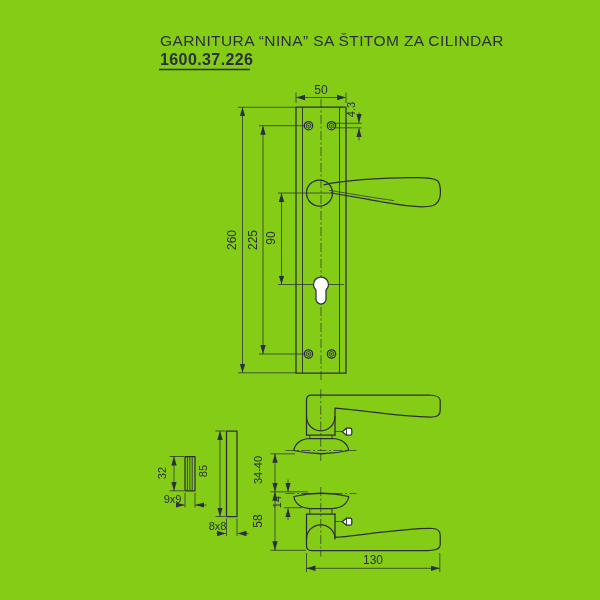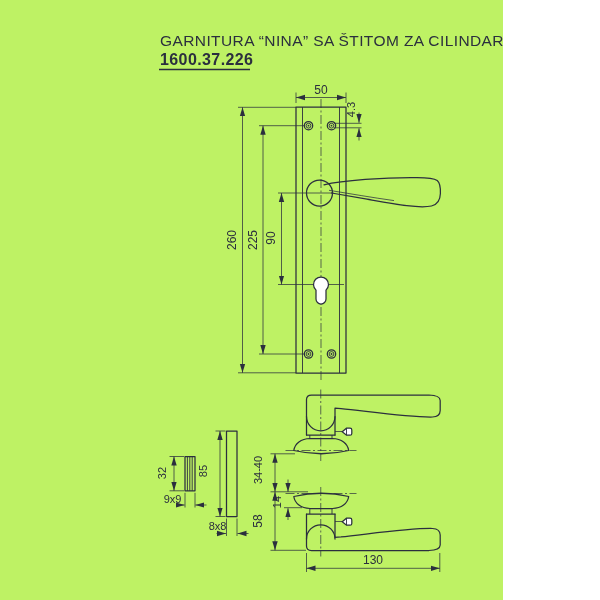--- a/index.html
+++ b/index.html
@@ -1,16 +1,16 @@
 <!DOCTYPE html>
 <html><head>
 <meta charset="utf-8">
 <style>
   html,body{margin:0;padding:0;background:#fff;}
-  #canvas{position:relative;width:503px;height:600px;background:#bef264;overflow:hidden;
+  #canvas{position:relative;width:600px;height:600px;background:#84cc16;overflow:hidden;
           font-family:"Liberation Sans", sans-serif;}
   svg{position:absolute;left:0;top:0;}
   svg text{fill:#2b2f3e;font-family:"Liberation Sans", sans-serif;}
   .t-title{font-size:15.5px;letter-spacing:.4px;}
   .t-code{font-size:16px;font-weight:bold;letter-spacing:.4px;}
   .t-dim{font-size:12px;}
   .t-dim-s{font-size:11px;}
   .obj{stroke:#2b2f3e;stroke-width:1.25;fill:none;stroke-linejoin:round;stroke-linecap:round;}
   .objf{stroke:#2b2f3e;stroke-width:1.25;fill:#ffffff;}
   .thin{stroke:#2b2f3e;stroke-width:.75;fill:none;}

